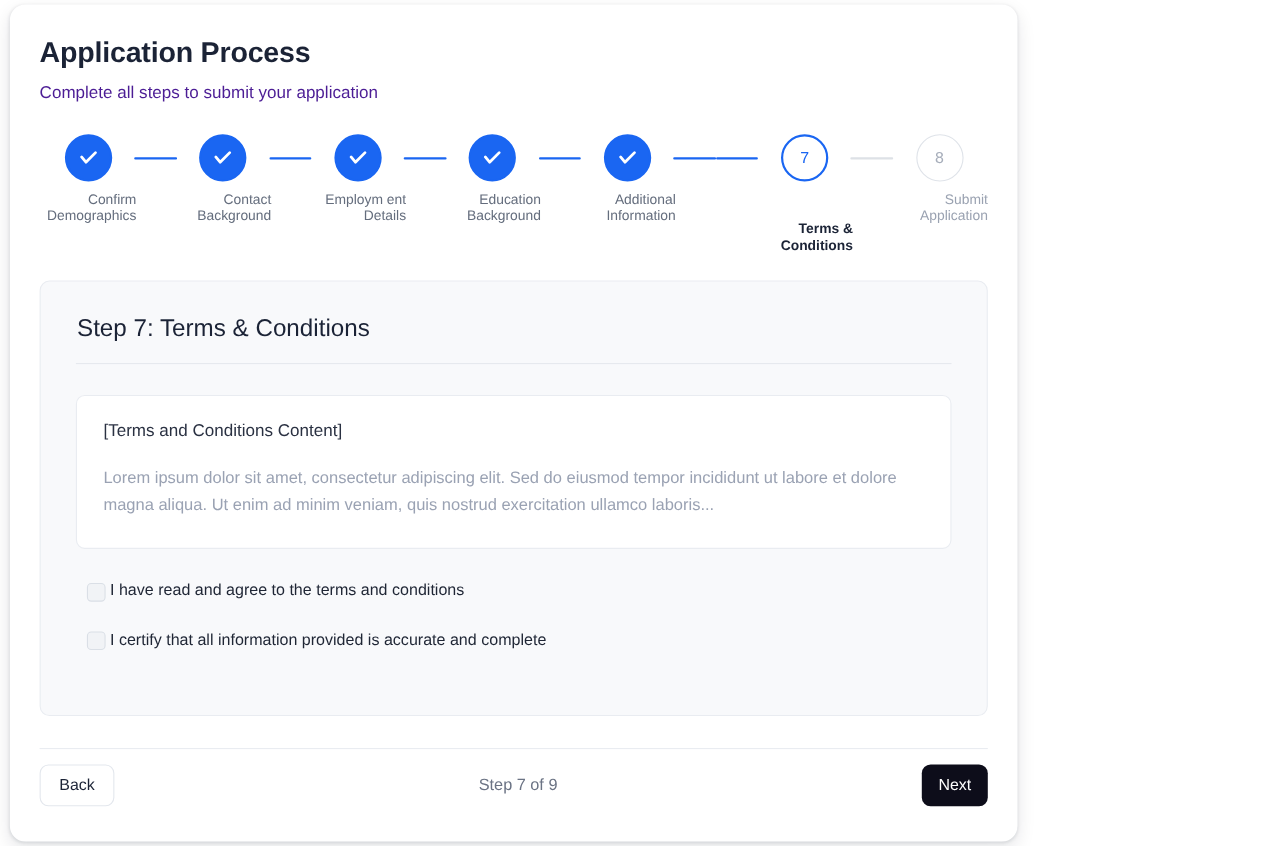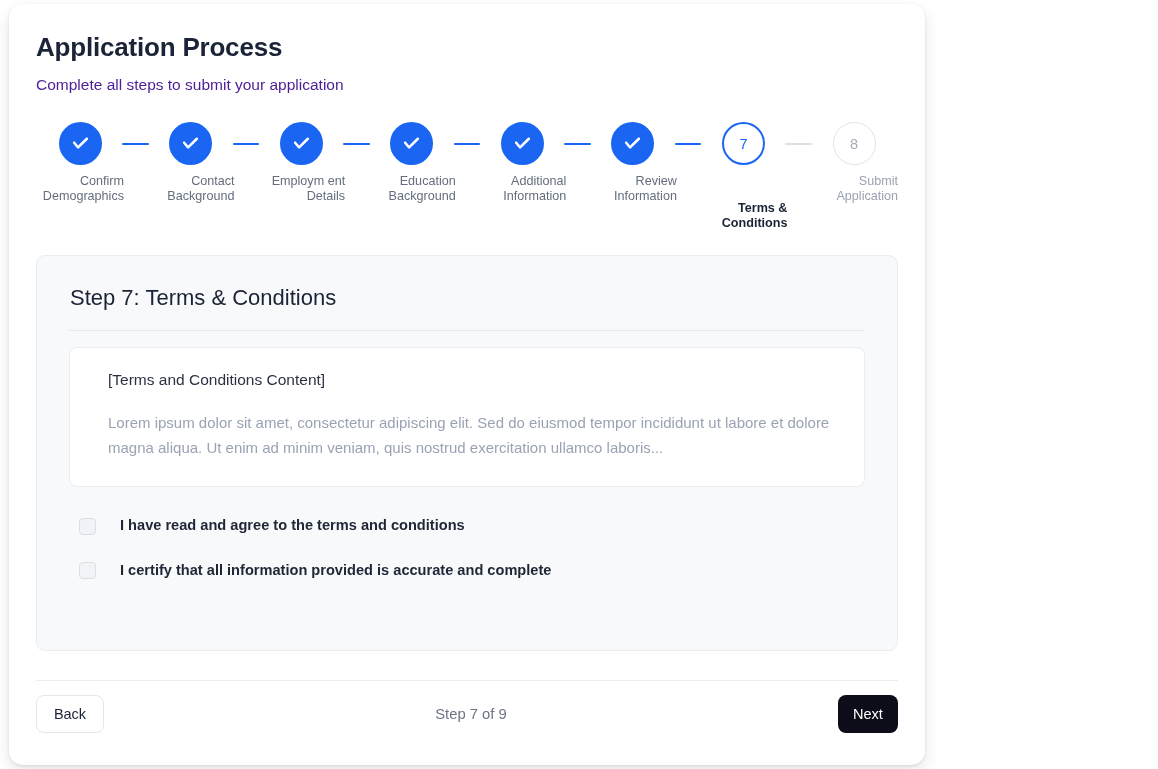--- a/index.html
+++ b/index.html
@@ -122,45 +122,44 @@
     font-weight: 400;
     padding-left: 1px;
   }
   .card-divider {
     margin-top: 19px;
     height: 1px;
     background: #e6e9ee;
   }
 
   .terms-box {
-    margin-top: 16px;
+    margin-top: 28px;
     background: #ffffff;
     border: 1px solid #e9ecf1;
     border-radius: 8px;
-    padding: 22px 24px 26px 38px;
+    padding: 22px 24px 26px 24px;
   }
   .terms-title {
     font-size: 15.5px;
     color: #2a3142;
     line-height: 1.3;
   }
   .terms-body {
     margin-top: 20px;
     font-size: 15px;
     line-height: 25px;
     color: #9aa2b3;
   }
 
   .checkbox-row {
     display: flex;
     align-items: center;
-    gap: 24px;
+    gap: 4px;
     margin-top: 30px;
     padding-left: 10px;
-    font-weight: bold;
   }
   .checkbox-row + .checkbox-row { margin-top: 27px; }
   .checkbox {
     width: 17px;
     height: 17px;
     flex: 0 0 17px;
     border: 1px solid #dadfe6;
     border-radius: 4px;
     background: #f1f3f6;
   }
@@ -258,28 +257,20 @@
         <div class="connector done"></div>
         <div class="step">
           <div class="step-circle done">
             <svg class="check-icon" width="19" height="19" viewBox="0 0 24 24" fill="none" stroke="#ffffff" stroke-width="3.2" stroke-linecap="round" stroke-linejoin="round">
               <polyline points="20 6 9 17 4 11"></polyline>
             </svg>
           </div>
           <div class="step-label done">Additional Information</div>
         </div>
         <div class="connector done"></div>
-        <div class="step">
-          <div class="step-circle done">
-            <svg class="check-icon" width="19" height="19" viewBox="0 0 24 24" fill="none" stroke="#ffffff" stroke-width="3.2" stroke-linecap="round" stroke-linejoin="round">
-              <polyline points="20 6 9 17 4 11"></polyline>
-            </svg>
-          </div>
-          <div class="step-label done">Review Information</div>
-        </div>
         <div class="connector done"></div>
         <div class="step">
           <div class="step-circle active">
             <span>7</span>
           </div>
           <div class="step-label active">Terms &amp; Conditions</div>
         </div>
         <div class="connector todo"></div>
         <div class="step">
           <div class="step-circle todo">

